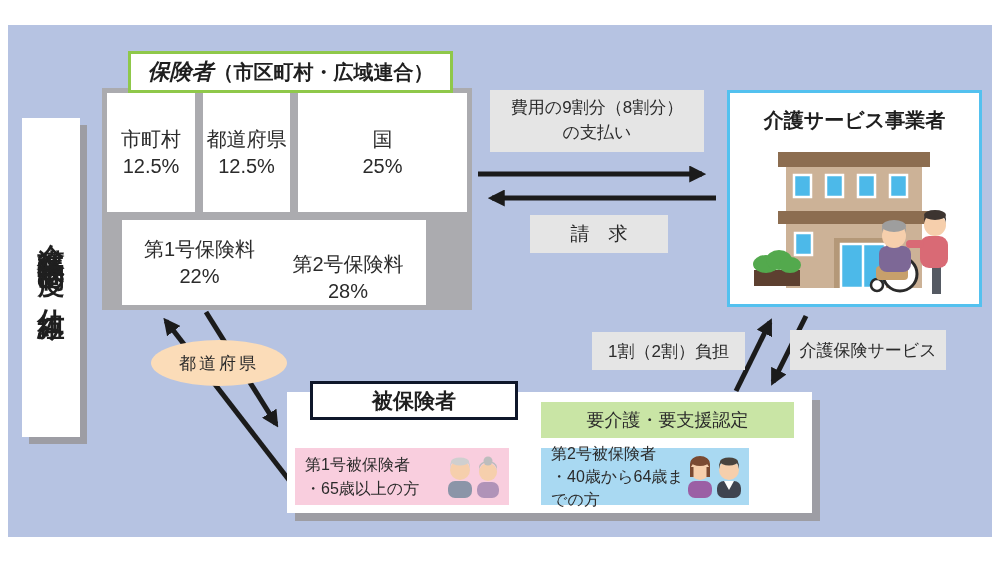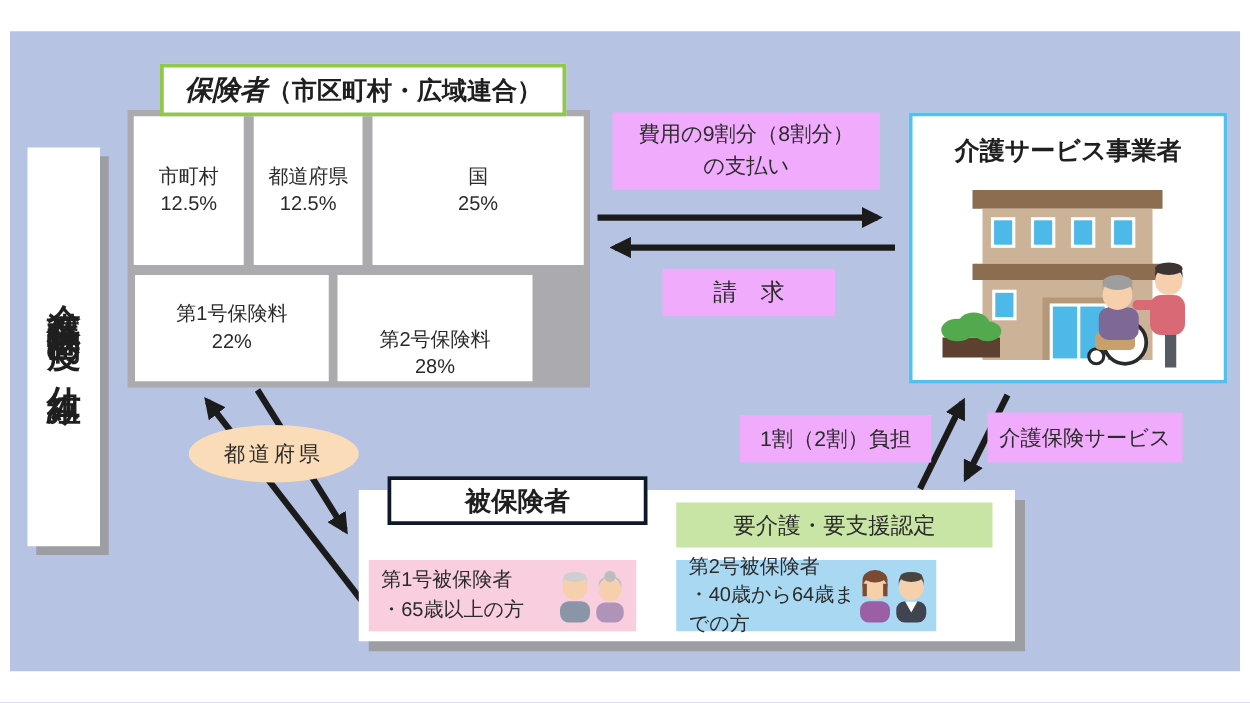--- a/index.html
+++ b/index.html
@@ -17,35 +17,35 @@
     position:absolute;left:22px;top:118px;width:58px;height:319px;background:#fff;
     box-shadow:7px 7px 0 #9d9da4;z-index:2;
     display:flex;align-items:center;justify-content:center;
     writing-mode:vertical-rl;text-orientation:upright;
     font-size:27px;font-weight:bold;letter-spacing:5px;color:#1f1f1f;
   }
 
   
   .ftable{position:absolute;left:102px;top:88px;width:370px;height:222px;background:#ababaf;z-index:2;}
   .fcell{position:absolute;background:#fff;display:flex;flex-direction:column;align-items:center;justify-content:center;
-         font-size:16px;line-height:1.35;color:#2b2b2b;text-align:center;}
+         font-size:20px;line-height:1.35;color:#2b2b2b;text-align:center;}
   .r1{top:5px;height:119px;}
   .r2{top:132px;height:85px;}
   .c11{left:5px;width:88px;}  .c12{left:101px;width:87px;}  .c13{left:196px;width:169px;}
-  .c21{left:6px;width:155px;} .c22{left:168px;width:156px;justify-content:flex-end;}
+  .c21{left:20px;width:155px;} .c22{left:168px;width:156px;justify-content:flex-end;}
 
   .insurer-label{
     position:absolute;left:128px;top:51px;width:325px;height:42px;z-index:3;
     background:#fff;border:3px solid #8fc84a;box-sizing:border-box;
     display:flex;align-items:center;justify-content:center;white-space:nowrap;
   }
   .insurer-label .main{font-size:22px;font-weight:bold;color:#1f1f1f;font-style:italic;}
   .insurer-label .sub{font-size:20px;font-weight:bold;color:#1f1f1f;}
 
-  .peach{position:absolute;background:#f0abfc;z-index:2;display:flex;flex-direction:column;
+  .peach{position:absolute;background:#e5e5e5;z-index:2;display:flex;flex-direction:column;
          align-items:center;justify-content:center;color:#2b2b2b;text-align:center;}
   .payment{left:490px;top:90px;width:214px;height:62px;font-size:17px;line-height:1.45;}
   .claim{left:530px;top:215px;width:138px;height:38px;font-size:19px;}
   .burden{left:592px;top:332px;width:153px;height:38px;font-size:17px;}
   .service{left:790px;top:330px;width:156px;height:40px;font-size:17px;}
   .oval{
     position:absolute;left:151px;top:340px;width:136px;height:46px;background:#fbdcb8;
     border-radius:50%;z-index:2;display:flex;align-items:center;justify-content:center;
     font-size:17px;letter-spacing:3px;color:#2b2b2b;
   }

